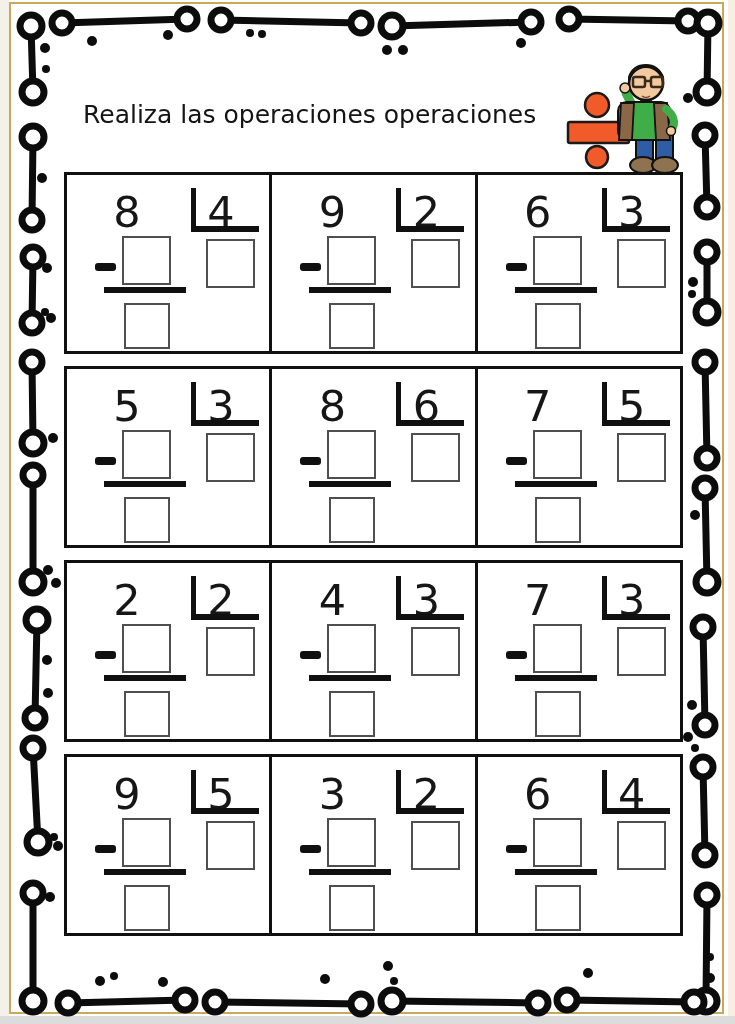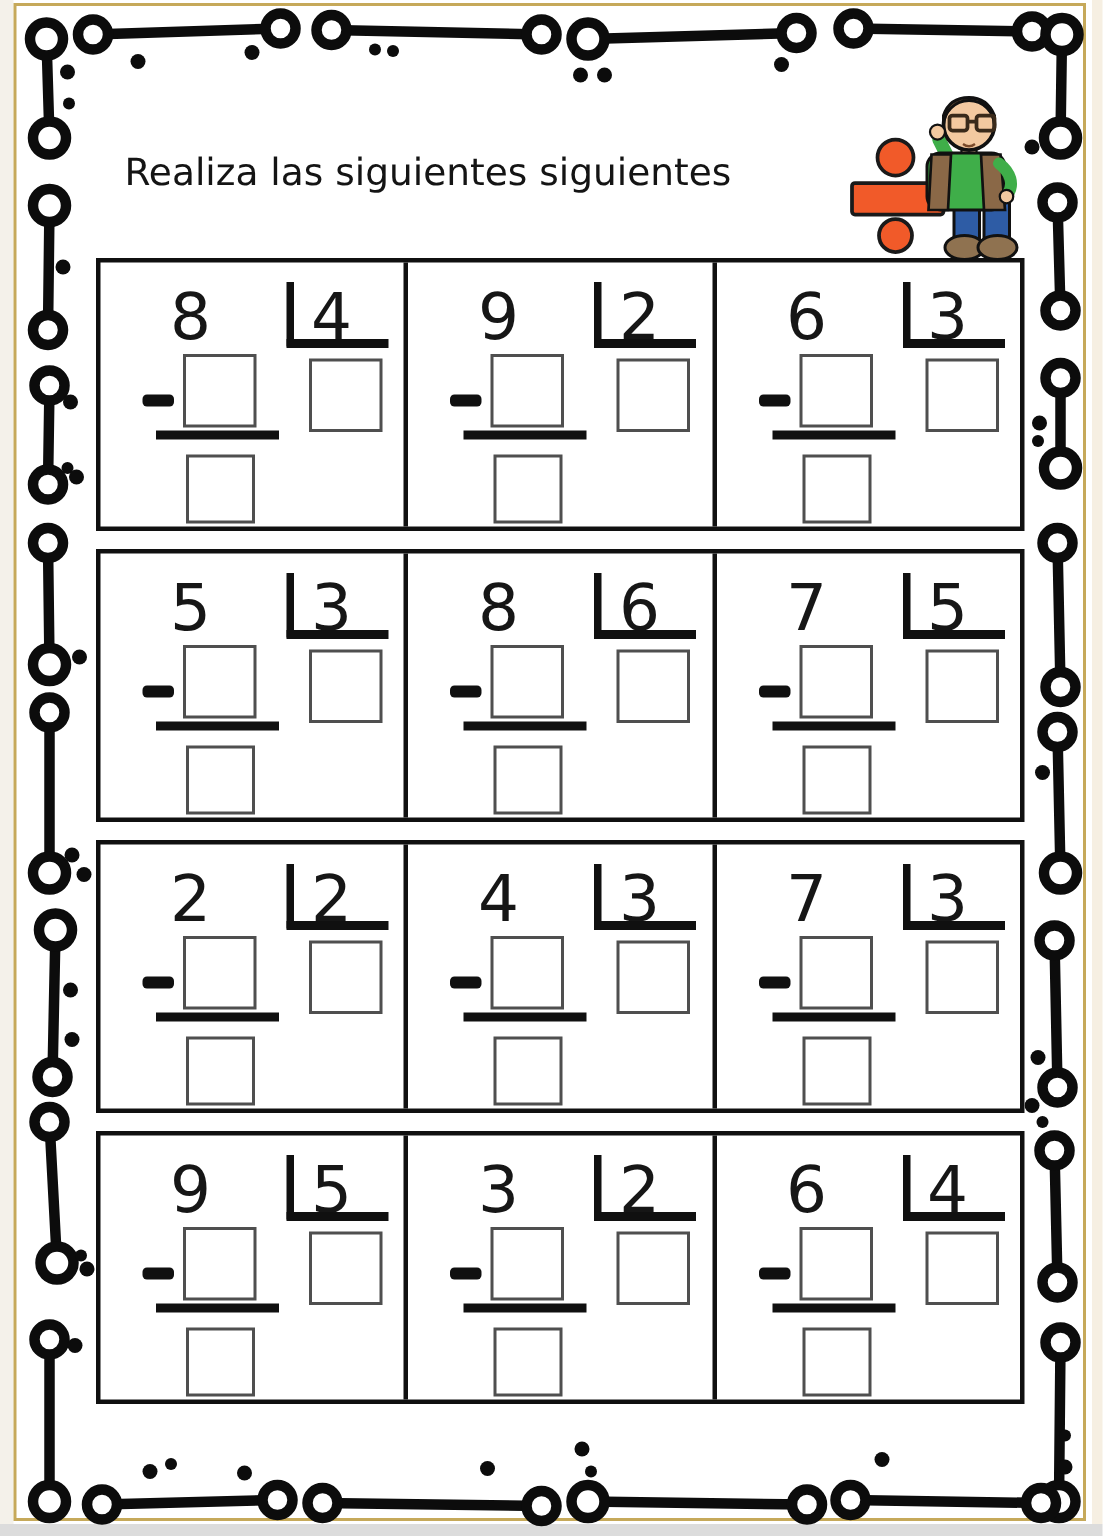--- a/index.html
+++ b/index.html
@@ -168,21 +168,21 @@
   <circle class="dot" cx="710" cy="978" r="5"></circle>
   <circle class="dot" cx="100" cy="981" r="5"></circle>
     <circle class="dot" cx="114" cy="976" r="4"></circle>
   <circle class="dot" cx="163" cy="982" r="5"></circle>
     <circle class="dot" cx="325" cy="979" r="5"></circle>
   <circle class="dot" cx="388" cy="966" r="5"></circle>
     <circle class="dot" cx="394" cy="981" r="4"></circle>
   <circle class="dot" cx="588" cy="973" r="5"></circle>
 </svg>
 
-<div class="page-title">Realiza las siguientes siguientes</div>
+<div class="page-title">Realiza las operaciones operaciones</div>
 
 <svg class="clipart" viewBox="0 0 132 120" xmlns="http://www.w3.org/2000/svg">
   <g>
     <circle cx="39" cy="48" r="12" fill="#F15A29" stroke="#1a1a1a" stroke-width="2.5"></circle>
     <rect x="10" y="65" width="61" height="21" rx="2" fill="#F15A29" stroke="#1a1a1a" stroke-width="2.5"></rect>
     <circle cx="39" cy="100" r="11" fill="#F15A29" stroke="#1a1a1a" stroke-width="2.5"></circle>
   </g>
   <g>
     <path d="M76,52 L68,36" stroke="#3FAE49" stroke-width="9" stroke-linecap="round" fill="none"></path>
     <rect x="78" y="76" width="17" height="28" rx="2" fill="#2E5CA5" stroke="#111" stroke-width="2"></rect>

